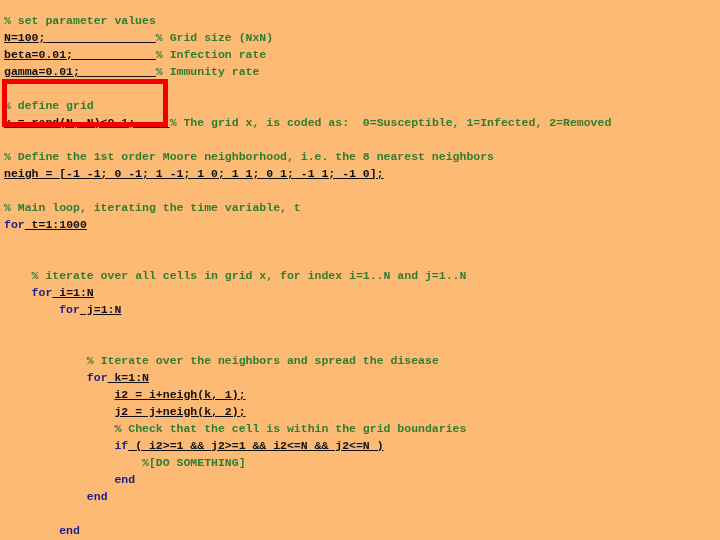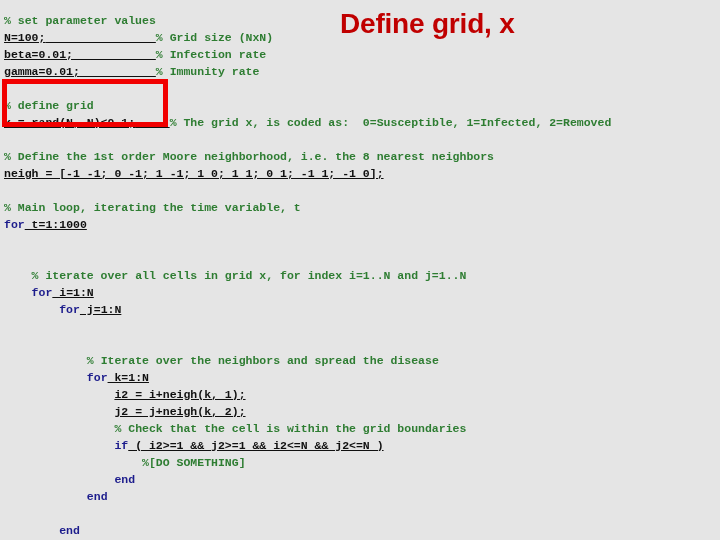--- a/index.html
+++ b/index.html
@@ -70,21 +70,20 @@
     font-size: 28px;
     font-weight: bold;
     color: #c00000;
     letter-spacing: -0.2px;
     white-space: nowrap;
   }
 </style>
 </head>
 <body>
 
-<div id="slide" style="background: #e5e5e5;">
+<div id="slide" style="background: #fdba74;">
 
   <pre id="code-block"><div class="code-line"><span class="cmt" style="color: rgb(46, 125, 50);">% set parameter values</span></div><div class="code-line"><span class="txt" style="color: rgb(16, 16, 16);">N=100;</span><span class="txt" style="color: rgb(16, 16, 16);">                </span><span class="cmt" style="color: rgb(46, 125, 50);">% Grid size (NxN)</span></div><div class="code-line"><span class="txt" style="color: rgb(16, 16, 16);">beta=0.01;</span><span class="txt" style="color: rgb(16, 16, 16);">            </span><span class="cmt" style="color: rgb(46, 125, 50);">% Infection rate</span></div><div class="code-line"><span class="txt" style="color: rgb(16, 16, 16);">gamma=0.01;</span><span class="txt" style="color: rgb(16, 16, 16);">           </span><span class="cmt" style="color: rgb(46, 125, 50);">% Immunity rate</span></div><div class="code-line blank">&nbsp;</div><div class="code-line"><span class="cmt" style="color: rgb(46, 125, 50);">% define grid</span></div><div class="code-line"><span class="txt" style="color: rgb(16, 16, 16);">x = rand(N, N)&lt;0.1;</span><span class="txt" style="color: rgb(16, 16, 16);">     </span><span class="cmt" style="color: rgb(46, 125, 50);">% The grid x, is coded as:  0=Susceptible, 1=Infected, 2=Removed</span></div><div class="code-line blank">&nbsp;</div><div class="code-line"><span class="cmt" style="color: rgb(46, 125, 50);">% Define the 1st order Moore neighborhood, i.e. the 8 nearest neighbors</span></div><div class="code-line"><span class="txt" style="color: rgb(16, 16, 16);">neigh = [-1 -1; 0 -1; 1 -1; 1 0; 1 1; 0 1; -1 1; -1 0];</span></div><div class="code-line blank">&nbsp;</div><div class="code-line"><span class="cmt" style="color: rgb(46, 125, 50);">% Main loop, iterating the time variable, t</span></div><div class="code-line"><span class="kw" style="color: rgb(28, 28, 140);">for</span><span class="txt" style="color: rgb(16, 16, 16);"> t=1:1000</span></div><div class="code-line blank">&nbsp;</div><div class="code-line blank">&nbsp;</div><div class="code-line"><span>    </span><span class="cmt" style="color: rgb(46, 125, 50);">% iterate over all cells in grid x, for index i=1..N and j=1..N</span></div><div class="code-line"><span>    </span><span class="kw" style="color: rgb(28, 28, 140);">for</span><span class="txt" style="color: rgb(16, 16, 16);"> i=1:N</span></div><div class="code-line"><span>        </span><span class="kw" style="color: rgb(28, 28, 140);">for</span><span class="txt" style="color: rgb(16, 16, 16);"> j=1:N</span></div><div class="code-line blank">&nbsp;</div><div class="code-line blank">&nbsp;</div><div class="code-line"><span>            </span><span class="cmt" style="color: rgb(46, 125, 50);">% Iterate over the neighbors and spread the disease</span></div><div class="code-line"><span>            </span><span class="kw" style="color: rgb(28, 28, 140);">for</span><span class="txt" style="color: rgb(16, 16, 16);"> k=1:N</span></div><div class="code-line"><span>                </span><span class="txt" style="color: rgb(16, 16, 16);">i2 = i+neigh(k, 1);</span></div><div class="code-line"><span>                </span><span class="txt" style="color: rgb(16, 16, 16);">j2 = j+neigh(k, 2);</span></div><div class="code-line"><span>                </span><span class="cmt" style="color: rgb(46, 125, 50);">% Check that the cell is within the grid boundaries</span></div><div class="code-line"><span>                </span><span class="kw" style="color: rgb(28, 28, 140);">if</span><span class="txt" style="color: rgb(16, 16, 16);"> ( i2&gt;=1 &amp;&amp; j2&gt;=1 &amp;&amp; i2&lt;=N &amp;&amp; j2&lt;=N )</span></div><div class="code-line"><span>                    </span><span class="cmt" style="color: rgb(46, 125, 50);">%[DO SOMETHING]</span></div><div class="code-line"><span>                </span><span class="kw" style="color: rgb(28, 28, 140);">end</span></div><div class="code-line"><span>            </span><span class="kw" style="color: rgb(28, 28, 140);">end</span></div><div class="code-line blank">&nbsp;</div><div class="code-line"><span>        </span><span class="kw" style="color: rgb(28, 28, 140);">end</span></div><div class="code-line"></div></pre>
 
   <div id="highlight-box" style="border-color: rgb(241, 0, 0);"></div>
 
-  <div id="slide-title" style="color: rgb(192, 0, 0);">Define grid, x</div>
 
 </div>
 
 </body></html>

